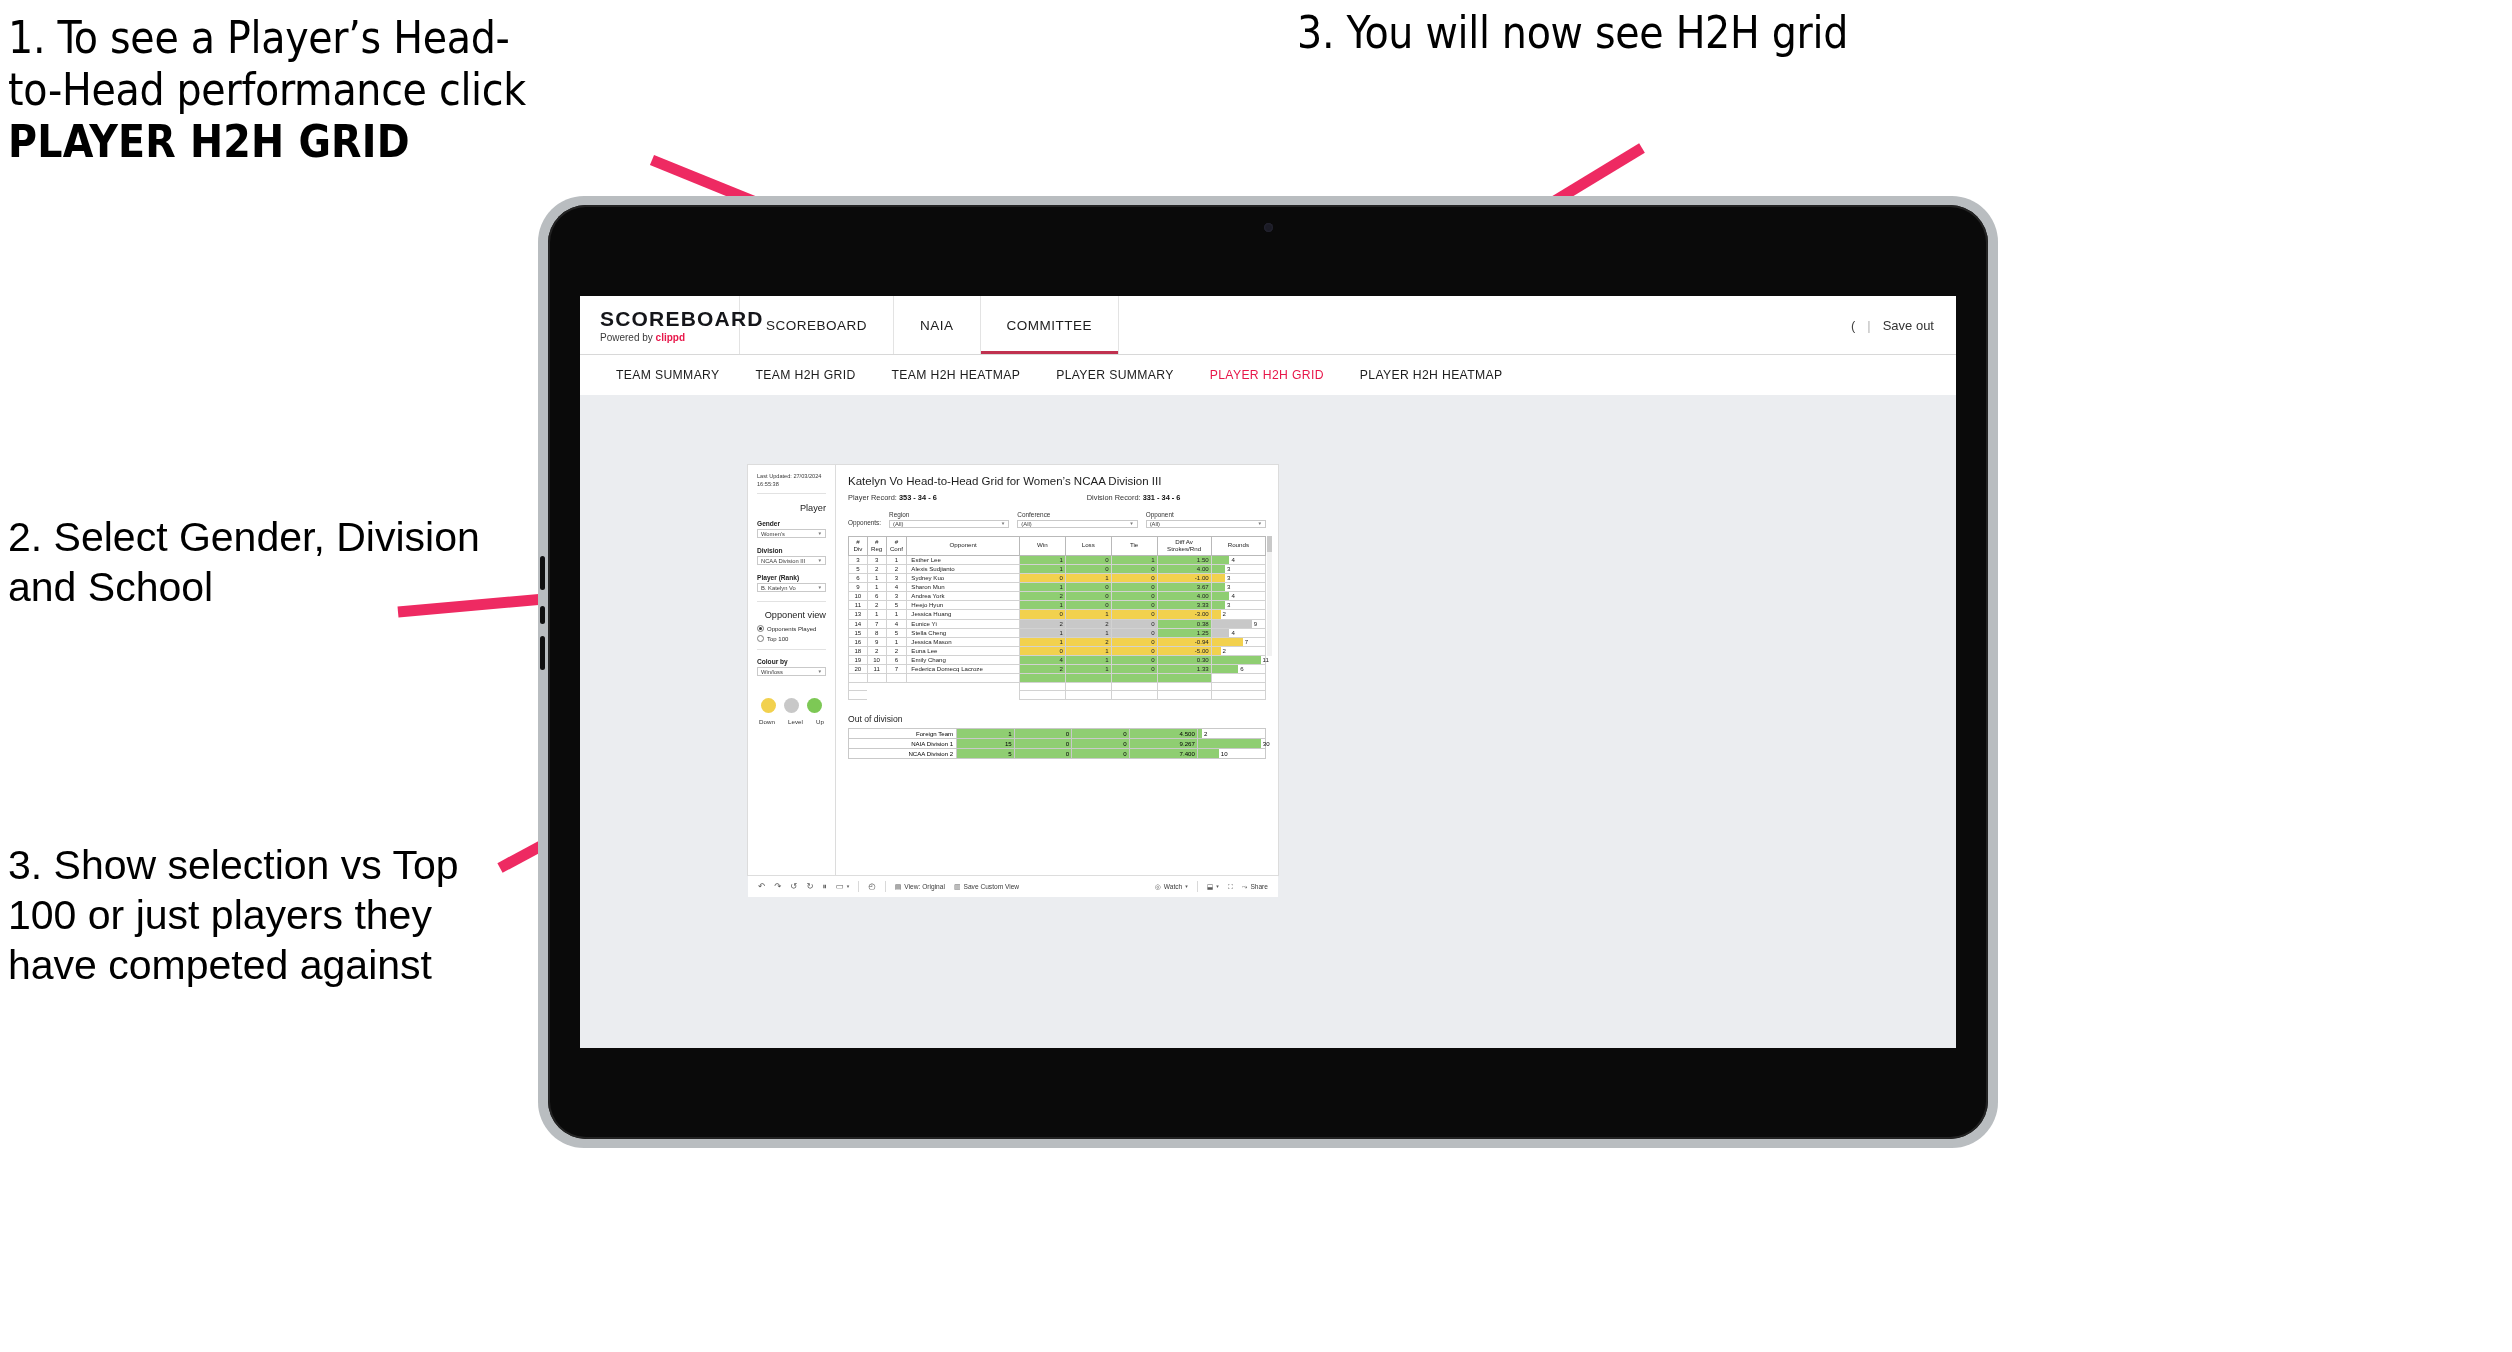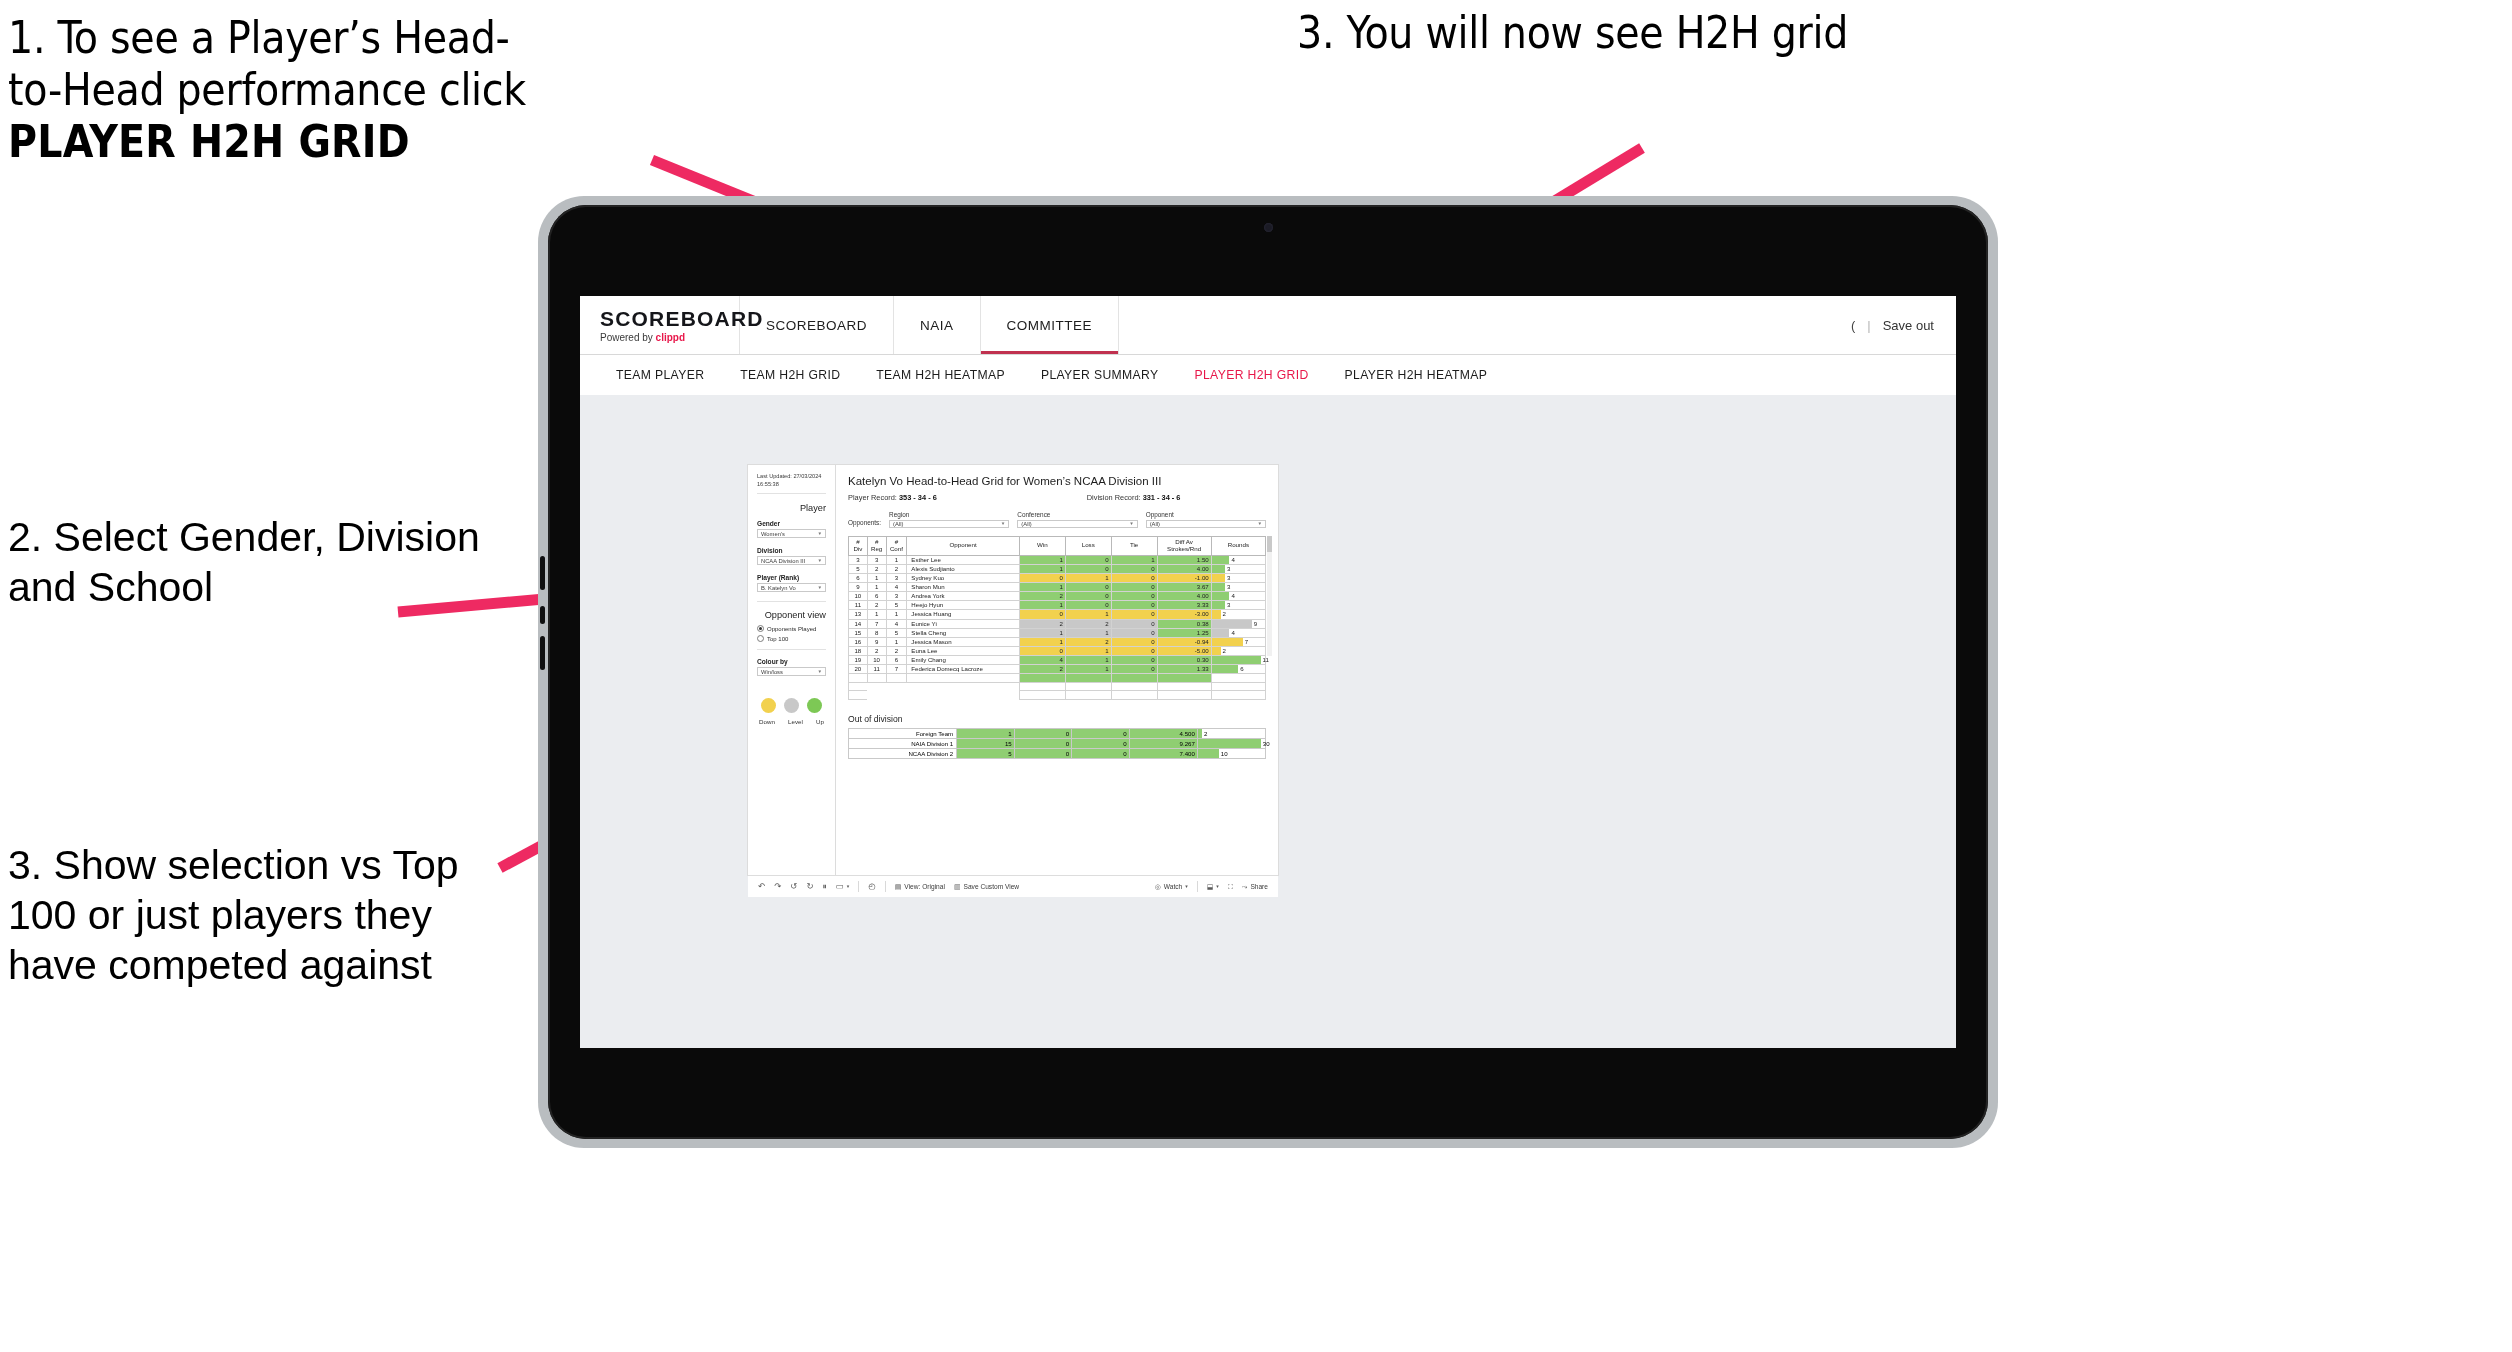--- a/index.html
+++ b/index.html
@@ -189,21 +189,21 @@
         <a href="#" class="active">COMMITTEE</a>
       </div>
       <div class="appbar-right">
         <span class="user-trunc">)</span>
         <span class="divider-v">|</span>
         <a href="#" style="color:#333;text-decoration:none;">Save out</a>
       </div>
     </div>
 
     <div class="subnav">
-      <a href="#">TEAM PLAYER</a>
+      <a href="#">TEAM SUMMARY</a>
       <a href="#">TEAM H2H GRID</a>
       <a href="#">TEAM H2H HEATMAP</a>
       <a href="#">PLAYER SUMMARY</a>
       <a href="#" class="active">PLAYER H2H GRID</a>
       <a href="#">PLAYER H2H HEATMAP</a>
     </div>
 
     <div class="workspace">
 
       <div class="viz">

